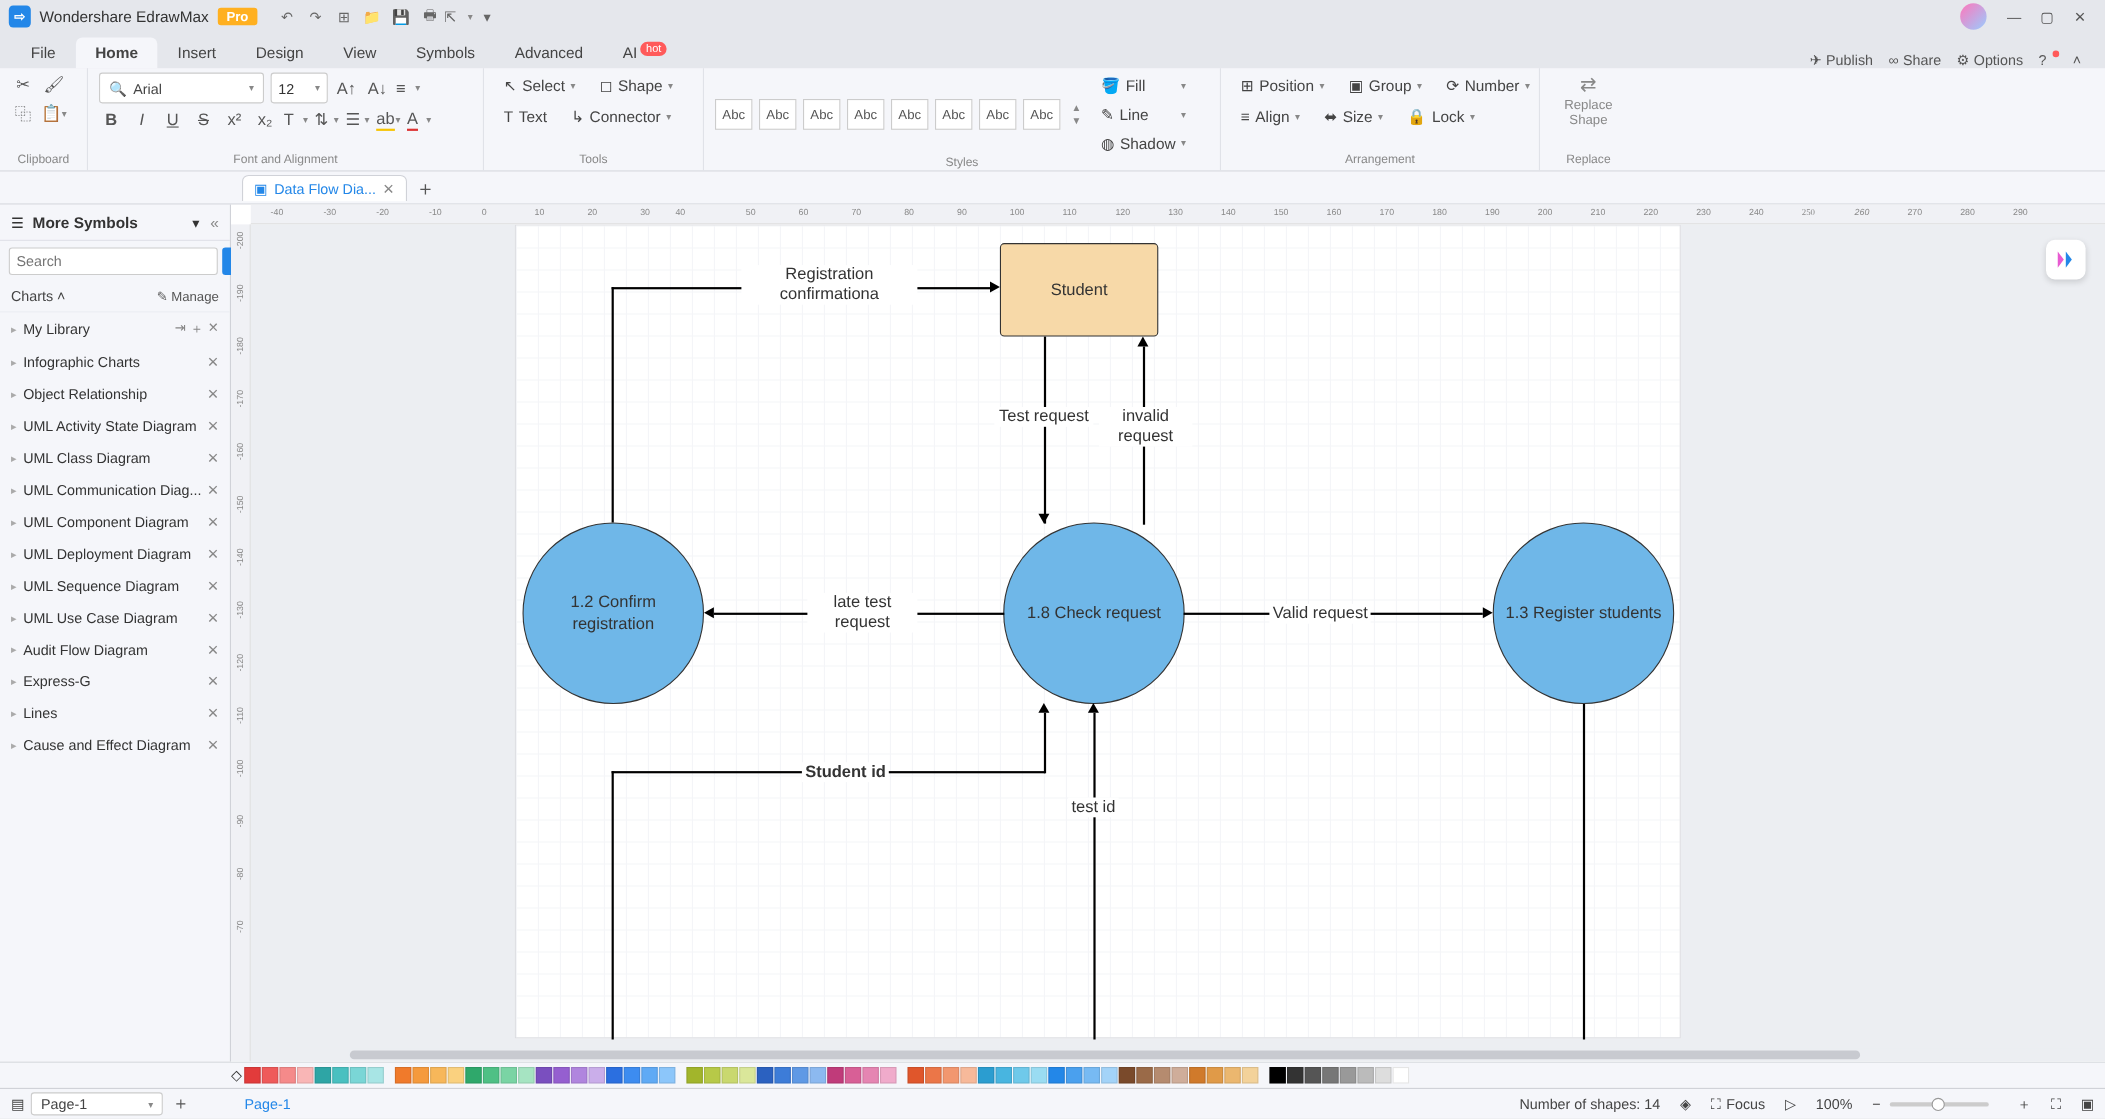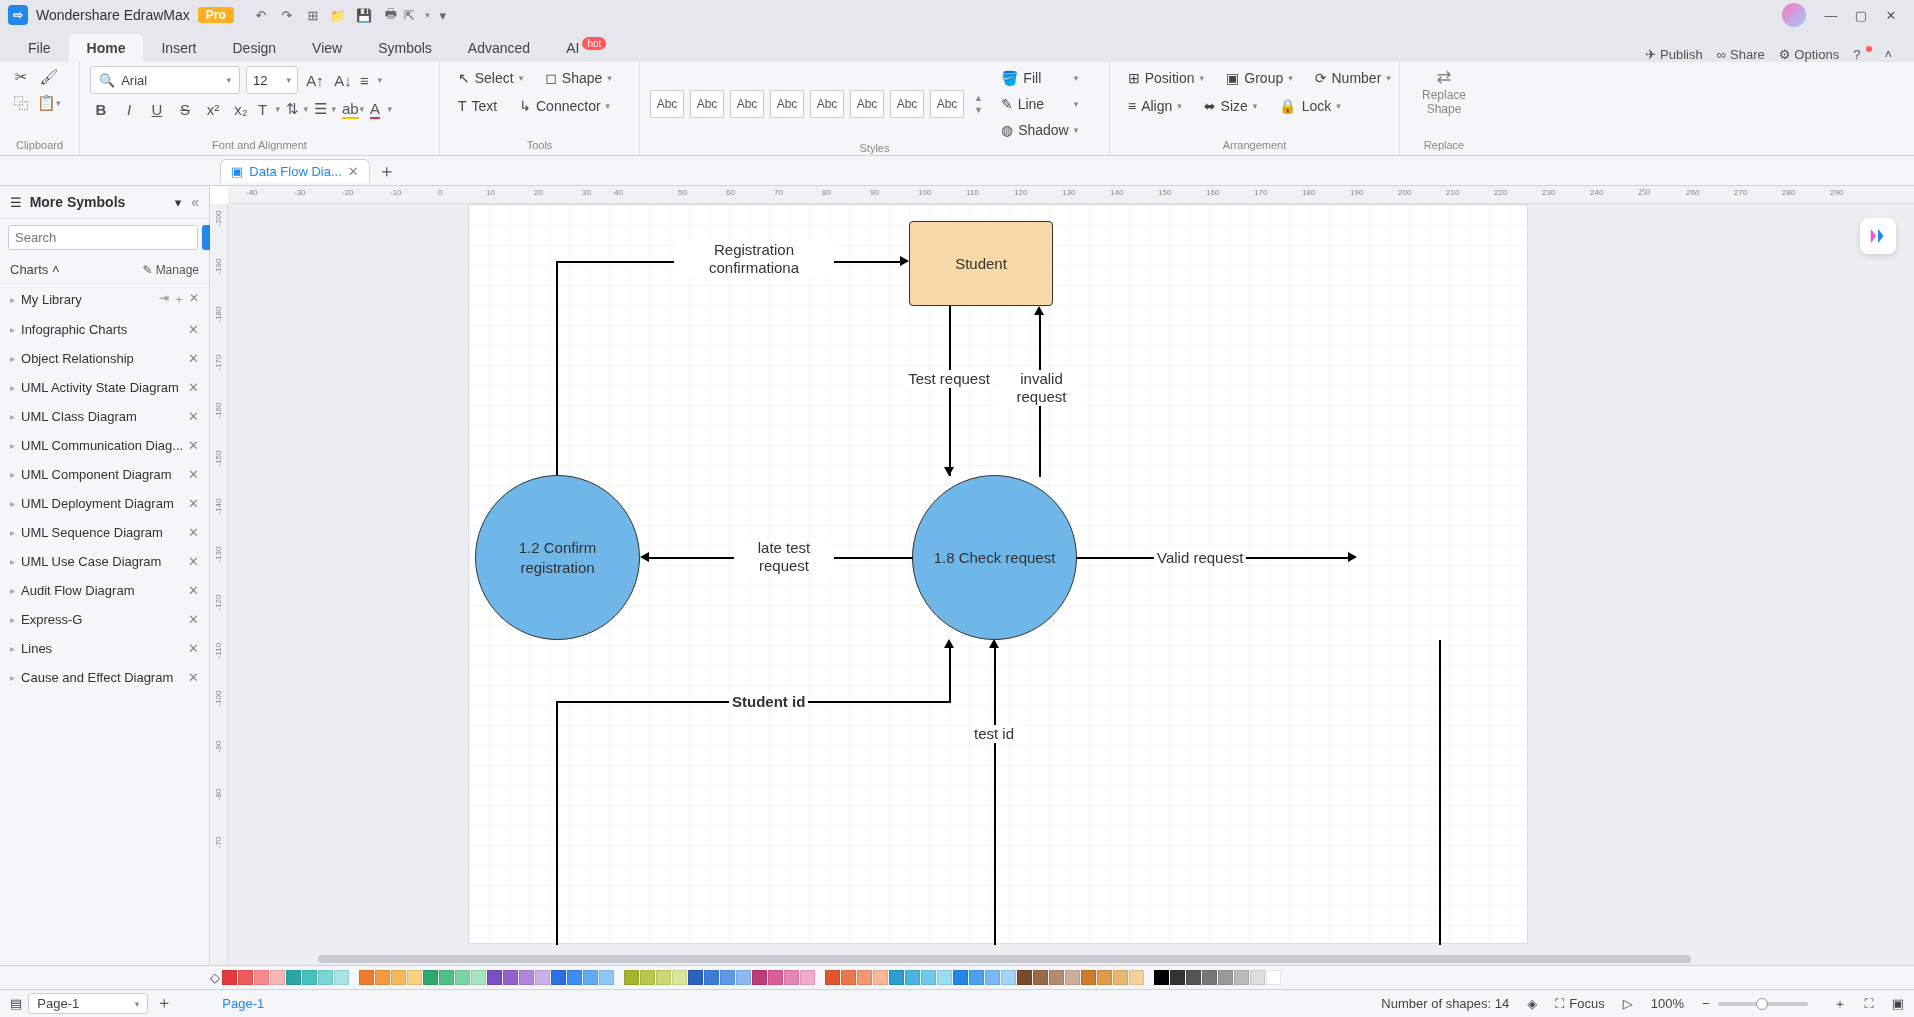--- a/index.html
+++ b/index.html
@@ -478,20 +478,23 @@
 
         <div class="shape entity" style="left:440px; top:16px; width:144px; height:85px;">
           <span>Student</span>
         </div>
 
         <div class="shape process" style="left:6px; top:270px; width:165px; height:165px;">
           <span style="padding:0 20px;">1.2 Confirm registration</span>
         </div>
         <div class="shape process" style="left:443px; top:270px; width:165px; height:165px;">
           <span style="padding:0 10px;">1.8 Check request</span>
+        </div>
+        <div class="shape process" style="left:888px; top:270px; width:165px; height:165px;">
+          <span style="padding:0 10px;">1.3 Register students</span>
         </div>
 
         <div class="conn" style="left:87px; top:56px; width:1.5px; height:214px;"></div>
         <div class="conn" style="left:87px; top:56px; width:344px; height:1.5px;"></div>
         <div class="arrow right" style="left:431px; top:51px;"></div>
         <div class="connlabel" style="left:205px; top:36px; width:160px;">Registration confirmationa</div>
 
         <div class="conn" style="left:480px; top:101px; width:1.5px; height:170px;"></div>
         <div class="arrow down" style="left:475px; top:262px;"></div>
         <div class="connlabel" style="left:435px; top:165px; width:90px;">Test request</div>

